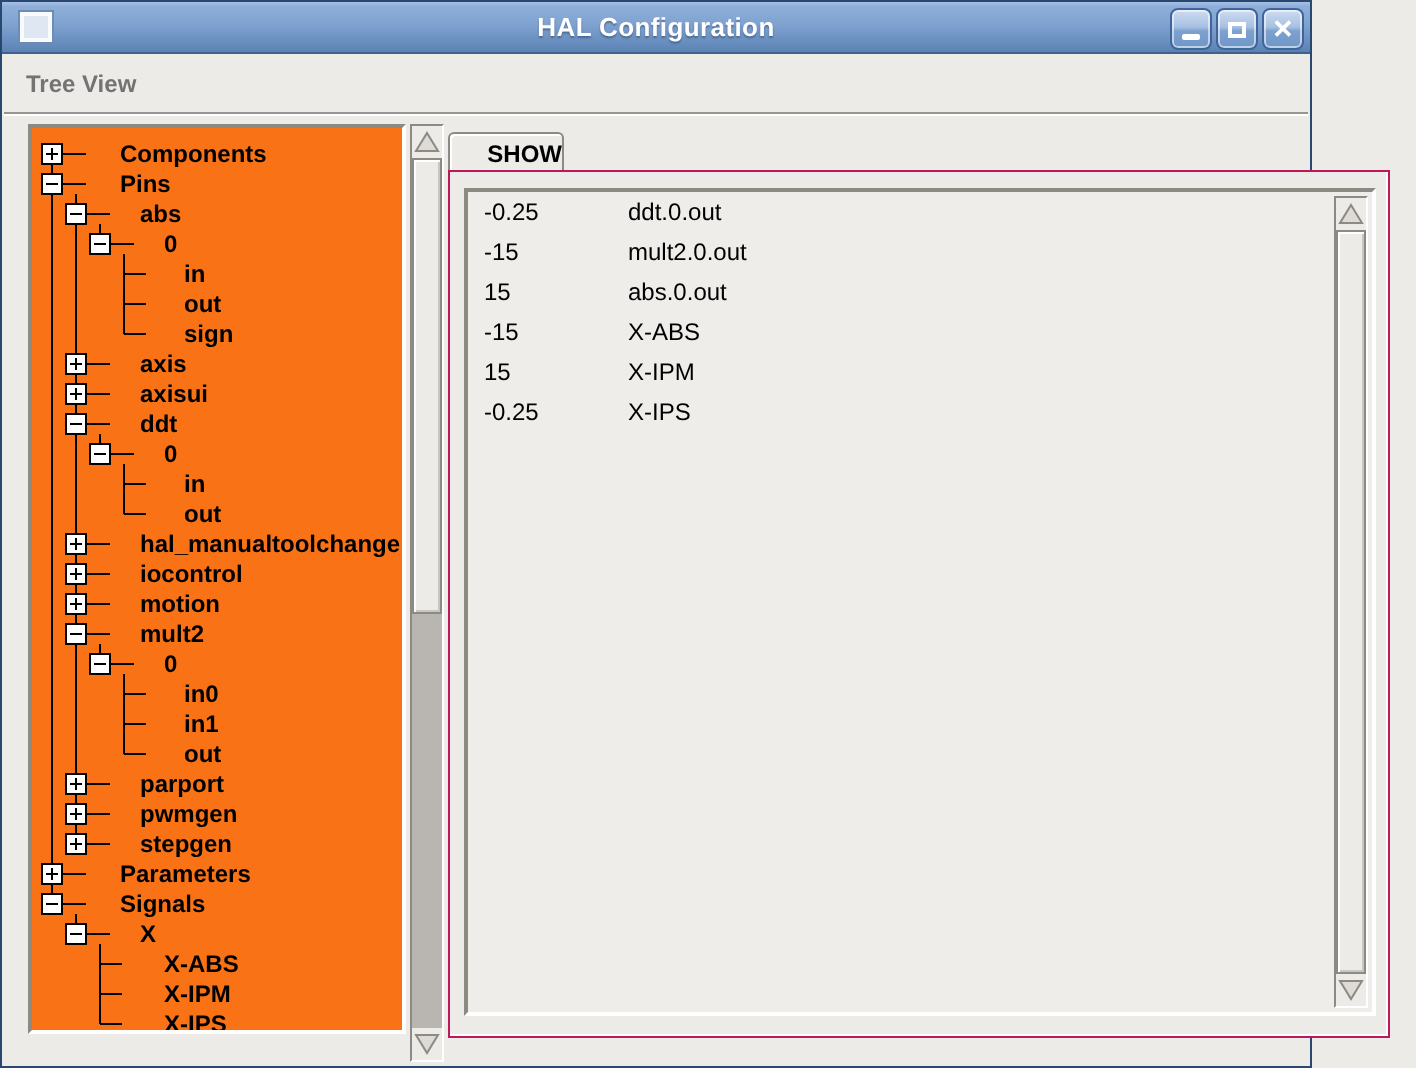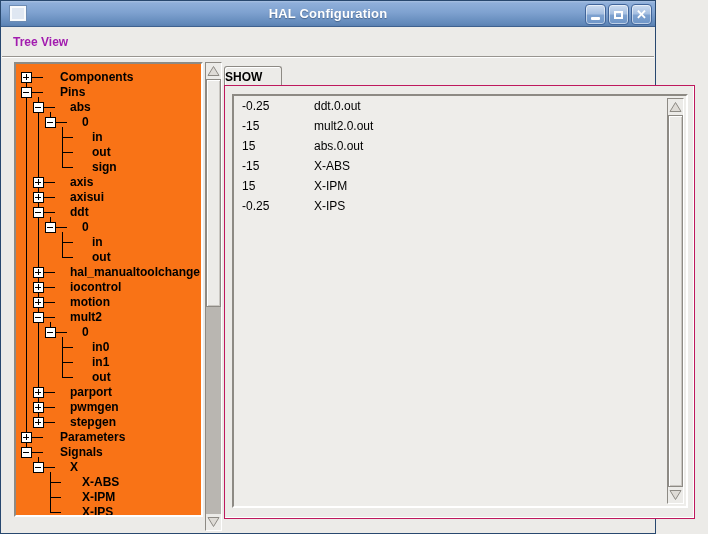--- a/index.html
+++ b/index.html
@@ -22,21 +22,21 @@
     border:1px solid #41659a; box-shadow:inset 0 0 0 1px rgba(255,255,255,.55);
     display:flex; align-items:center; justify-content:center; }
   .tb-min { right:49px; } .tb-max { right:26px; } .tb-close { right:3px; }
   .glyph-min { width:9px; height:3px; background:#ffffff; margin-top:8px; border-radius:1px; }
   .glyph-max { width:9px; height:8px; border:2px solid #ffffff; }
   .glyph-close { color:#ffffff; font-weight:bold; font-size:13px; line-height:1; }
 
   
   .menubar { position:absolute; left:1px; right:1px; top:27px; height:28px; background:#ecebe8; }
   .menu-item { display:inline-block; padding:0 7px; margin-left:4px; height:28px;
-    line-height:28px; font-weight:bold; font-size:12px; color:#a21caf; }
+    line-height:28px; font-weight:bold; font-size:12px; color:#737373; }
   .menu-sep { position:absolute; left:1px; right:1px; top:55px; height:2px;
     border-top:1px solid #989590; border-bottom:1px solid #ffffff; }
 
   
   .tree-panel { position:absolute; left:13px; top:61px; width:189px; height:455px;
     background:#f97316;
     border-top:2px solid #8d8a84; border-left:2px solid #8d8a84;
     border-bottom:2px solid #ffffff; border-right:2px solid #ffffff; }
   .tree-svg { position:absolute; left:0; top:0; }
 
@@ -45,21 +45,21 @@
     border-top:1px solid #8d8a84; border-left:1px solid #8d8a84;
     border-bottom:1px solid #ffffff; border-right:1px solid #ffffff; }
   .sb-btn { position:absolute; left:0; width:15px; height:16px; background:#ecebe8;
     display:flex; align-items:center; justify-content:center; }
   .sb-up { top:0; } .sb-down { bottom:0; }
   .sb-thumb { position:absolute; left:0; width:15px; background:#ecebe8;
     border:1px solid #8d8a84;
     box-shadow:inset 1px 1px 0 #ffffff, inset -1px -1px 0 #c9c6c1; }
 
   
-  .tab { position:absolute; background:#ecebe8; text-align:left; font-weight:bold;
+  .tab { position:absolute; background:#ecebe8; text-align:right; font-weight:bold;
     font-size:12px; color:#000; border:1px solid #8d8a84; border-bottom:none;
     border-radius:3px 3px 0 0; box-shadow:inset 1px 1px 0 #ffffff; }
   .tab-show { left:223px; top:65px; width:58px; height:20px; line-height:20px; z-index:1; }
   .tab-watch { left:284px; top:60px; width:67px; height:25px; line-height:24px; z-index:3; }
   .nb-body { position:absolute; left:223px; top:84px; width:471px; height:434px;
     background:#ecebe8; border:1px solid #be185d; z-index:2;
     box-shadow:inset -1px -1px 0 #ffffff; }
 
   
   .watch-panel { position:absolute; left:7px; top:8px; width:456px; height:414px;

